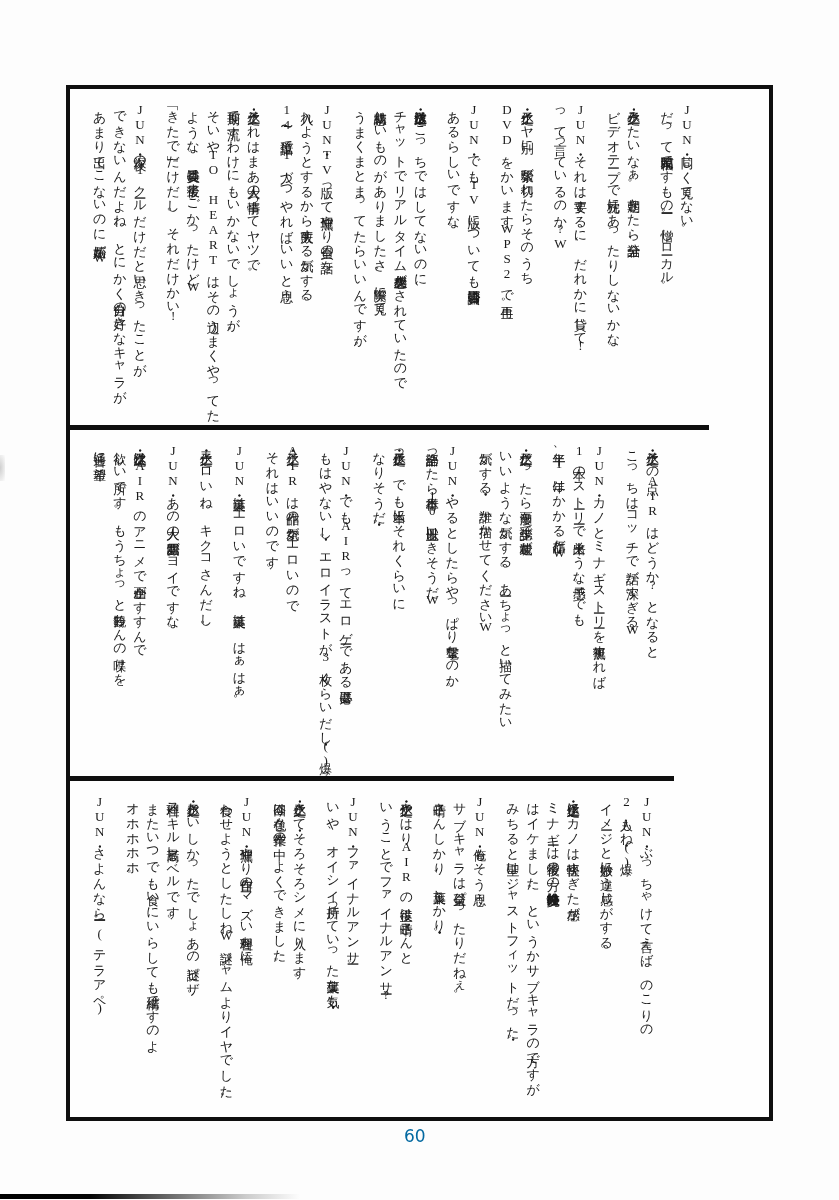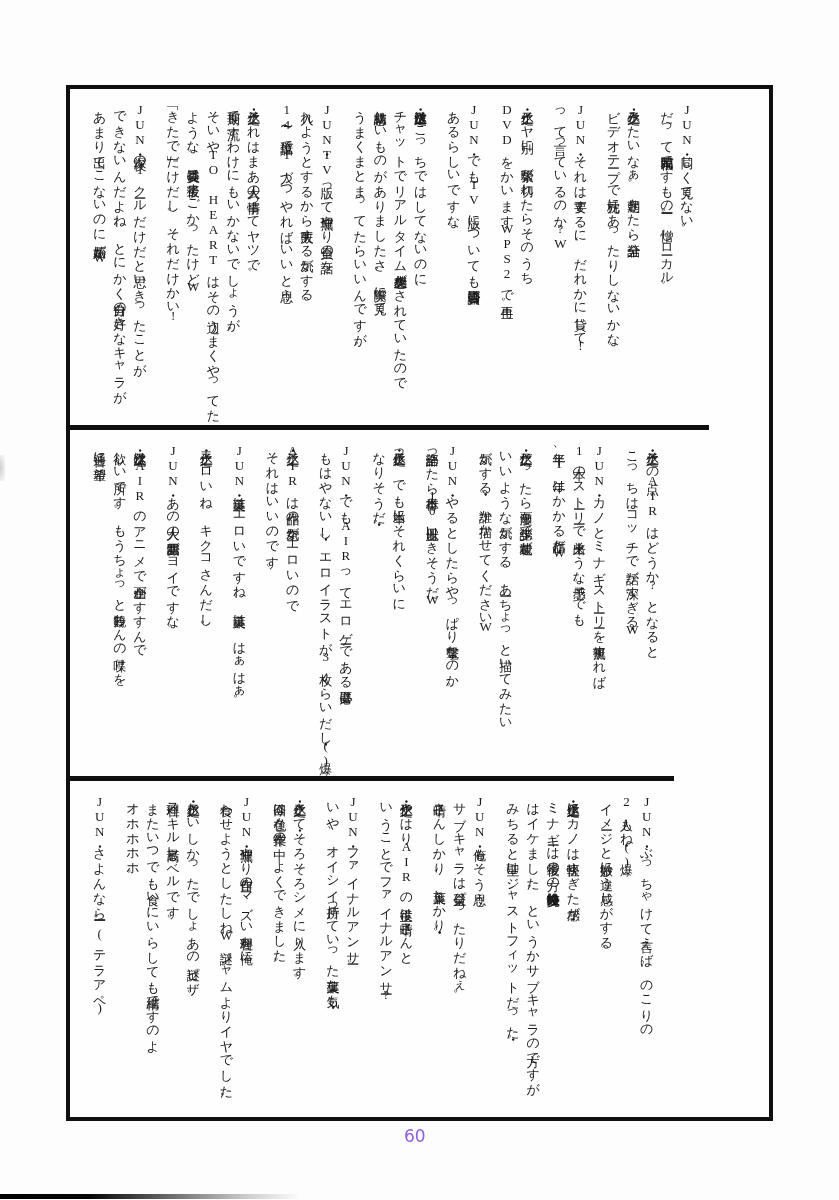--- a/index.html
+++ b/index.html
@@ -51,21 +51,21 @@
     letter-spacing: 0px;
     color: #1a1a1a;
     white-space: pre-line;
   }
   .page-number {
     position: absolute;
     left: 404px;
     top: 1126px;
     font-family: "DejaVu Sans", "Liberation Sans", sans-serif;
     font-size: 17px;
-    color: #8b5cf6;
+    color: #0369a1;
   }
   .scan-bar {
     position: absolute;
     left: 0;
     top: 1194px;
     width: 300px;
     height: 5px;
     background: linear-gradient(to right, #000 0%, #050505 30%, #777 60%, #ccc 82%, rgba(255,255,255,0) 100%);
   }
   .edge-smudge {

